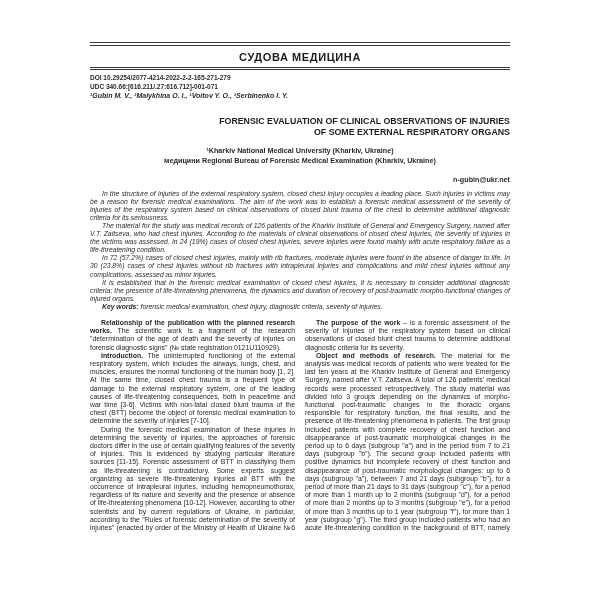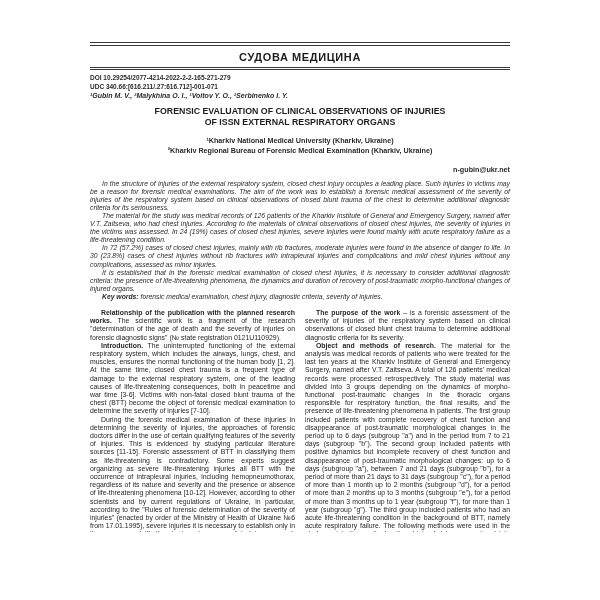--- a/index.html
+++ b/index.html
@@ -18,21 +18,21 @@
 
   .band-title {
     text-align:center; font-weight:bold; font-size:11px;
     letter-spacing:0.6px; color:#1d1d1d;
     padding:5px 0 4px 0;
   }
 
   .meta-block { margin-top:4px; font-size:6.5px; font-weight:bold; line-height:8.6px; color:#2a2a2a; }
   .authors { font-size:7px; font-weight:bold; font-style:italic; line-height:9px; color:#2a2a2a; }
 
-  .paper-title { text-align:center; font-weight:bold; font-size:8.8px; line-height:10.6px; color:#1d1d1d; margin-top:6px; }
+  .paper-title { text-align:right; font-weight:bold; font-size:8.8px; line-height:10.6px; color:#1d1d1d; margin-top:16px; }
   .affiliations { text-align:center; font-weight:bold; font-size:7.2px; line-height:9.6px; color:#2a2a2a; margin-top:9px; }
   .email-line { text-align:right; font-weight:bold; font-size:7.2px; margin-top:9px; color:#2a2a2a; }
 
   .abstract { margin-top:6px; font-style:italic; font-size:6.8px; line-height:8.1px; text-align:justify; color:#2a2a2a; }
   .abstract p { margin:0; text-indent:12px; }
   .kw-label { font-weight:bold; }
 
   .columns { display:flex; gap:10px; margin-top:8px; height:272px; overflow:hidden; }
   .col { width:205px; font-size:6.9px; line-height:8.2px; text-align:justify; color:#262626; }
   .col p { margin:0; text-indent:11px; }
@@ -52,26 +52,26 @@
     <div class="rule-thin"></div>
 
     <div class="meta-block">
       <div>DOI 10.29254/2077-4214-2022-2-2-165-271-279</div>
       <div>UDC 340.66:[616.211/.27:616.712]-001-071</div>
       <div class="authors">¹Gubin M. V., ²Malykhina O. I., ¹Voitov Y. O., ²Serbinenko I. Y.</div>
     </div>
 
     <div class="paper-title">
       <div>FORENSIC EVALUATION OF CLINICAL OBSERVATIONS OF INJURIES</div>
-      <div>OF ISSN EXTERNAL RESPIRATORY ORGANS</div>
+      <div>OF SOME EXTERNAL RESPIRATORY ORGANS</div>
     </div>
 
     <div class="affiliations">
       <div>¹Kharkiv National Medical University (Kharkiv, Ukraine)</div>
-      <div>²Kharkiv Regional Bureau of Forensic Medical Examination (Kharkiv, Ukraine)</div>
+      <div>медицини Regional Bureau of Forensic Medical Examination (Kharkiv, Ukraine)</div>
     </div>
 
     <div class="email-line">n-gubin@ukr.net</div>
 
     <div class="abstract">
       <p>In the structure of injuries of the external respiratory system, closed chest injury occupies a leading place. Such injuries in victims may be a reason for forensic medical examinations. The aim of the work was to establish a forensic medical assessment of the severity of injuries of the respiratory system based on clinical observations of closed blunt trauma of the chest to determine additional diagnostic criteria for its seriousness.</p>
       <p>The material for the study was medical records of 126 patients of the Kharkiv Institute of General and Emergency Surgery, named after V.T. Zaitseva, who had chest injuries. According to the materials of clinical observations of closed chest injuries, the severity of injuries in the victims was assessed. In 24 (19%) cases of closed chest injuries, severe injuries were found mainly with acute respiratory failure as a life-threatening condition.</p>
       <p>In 72 (57.2%) cases of closed chest injuries, mainly with rib fractures, moderate injuries were found in the absence of danger to life. In 30 (23.8%) cases of chest injuries without rib fractures with intrapleural injuries and complications and mild chest injuries without any complications, assessed as minor injuries.</p>
       <p>It is established that in the forensic medical examination of closed chest injuries, it is necessary to consider additional diagnostic criteria: the presence of life-threatening phenomena, the dynamics and duration of recovery of post-traumatic morpho-functional changes of injured organs.</p>
       <p><span class="kw-label">Key words:</span> <span>forensic medical examination, chest injury, diagnostic criteria, severity of injuries.</span></p>

